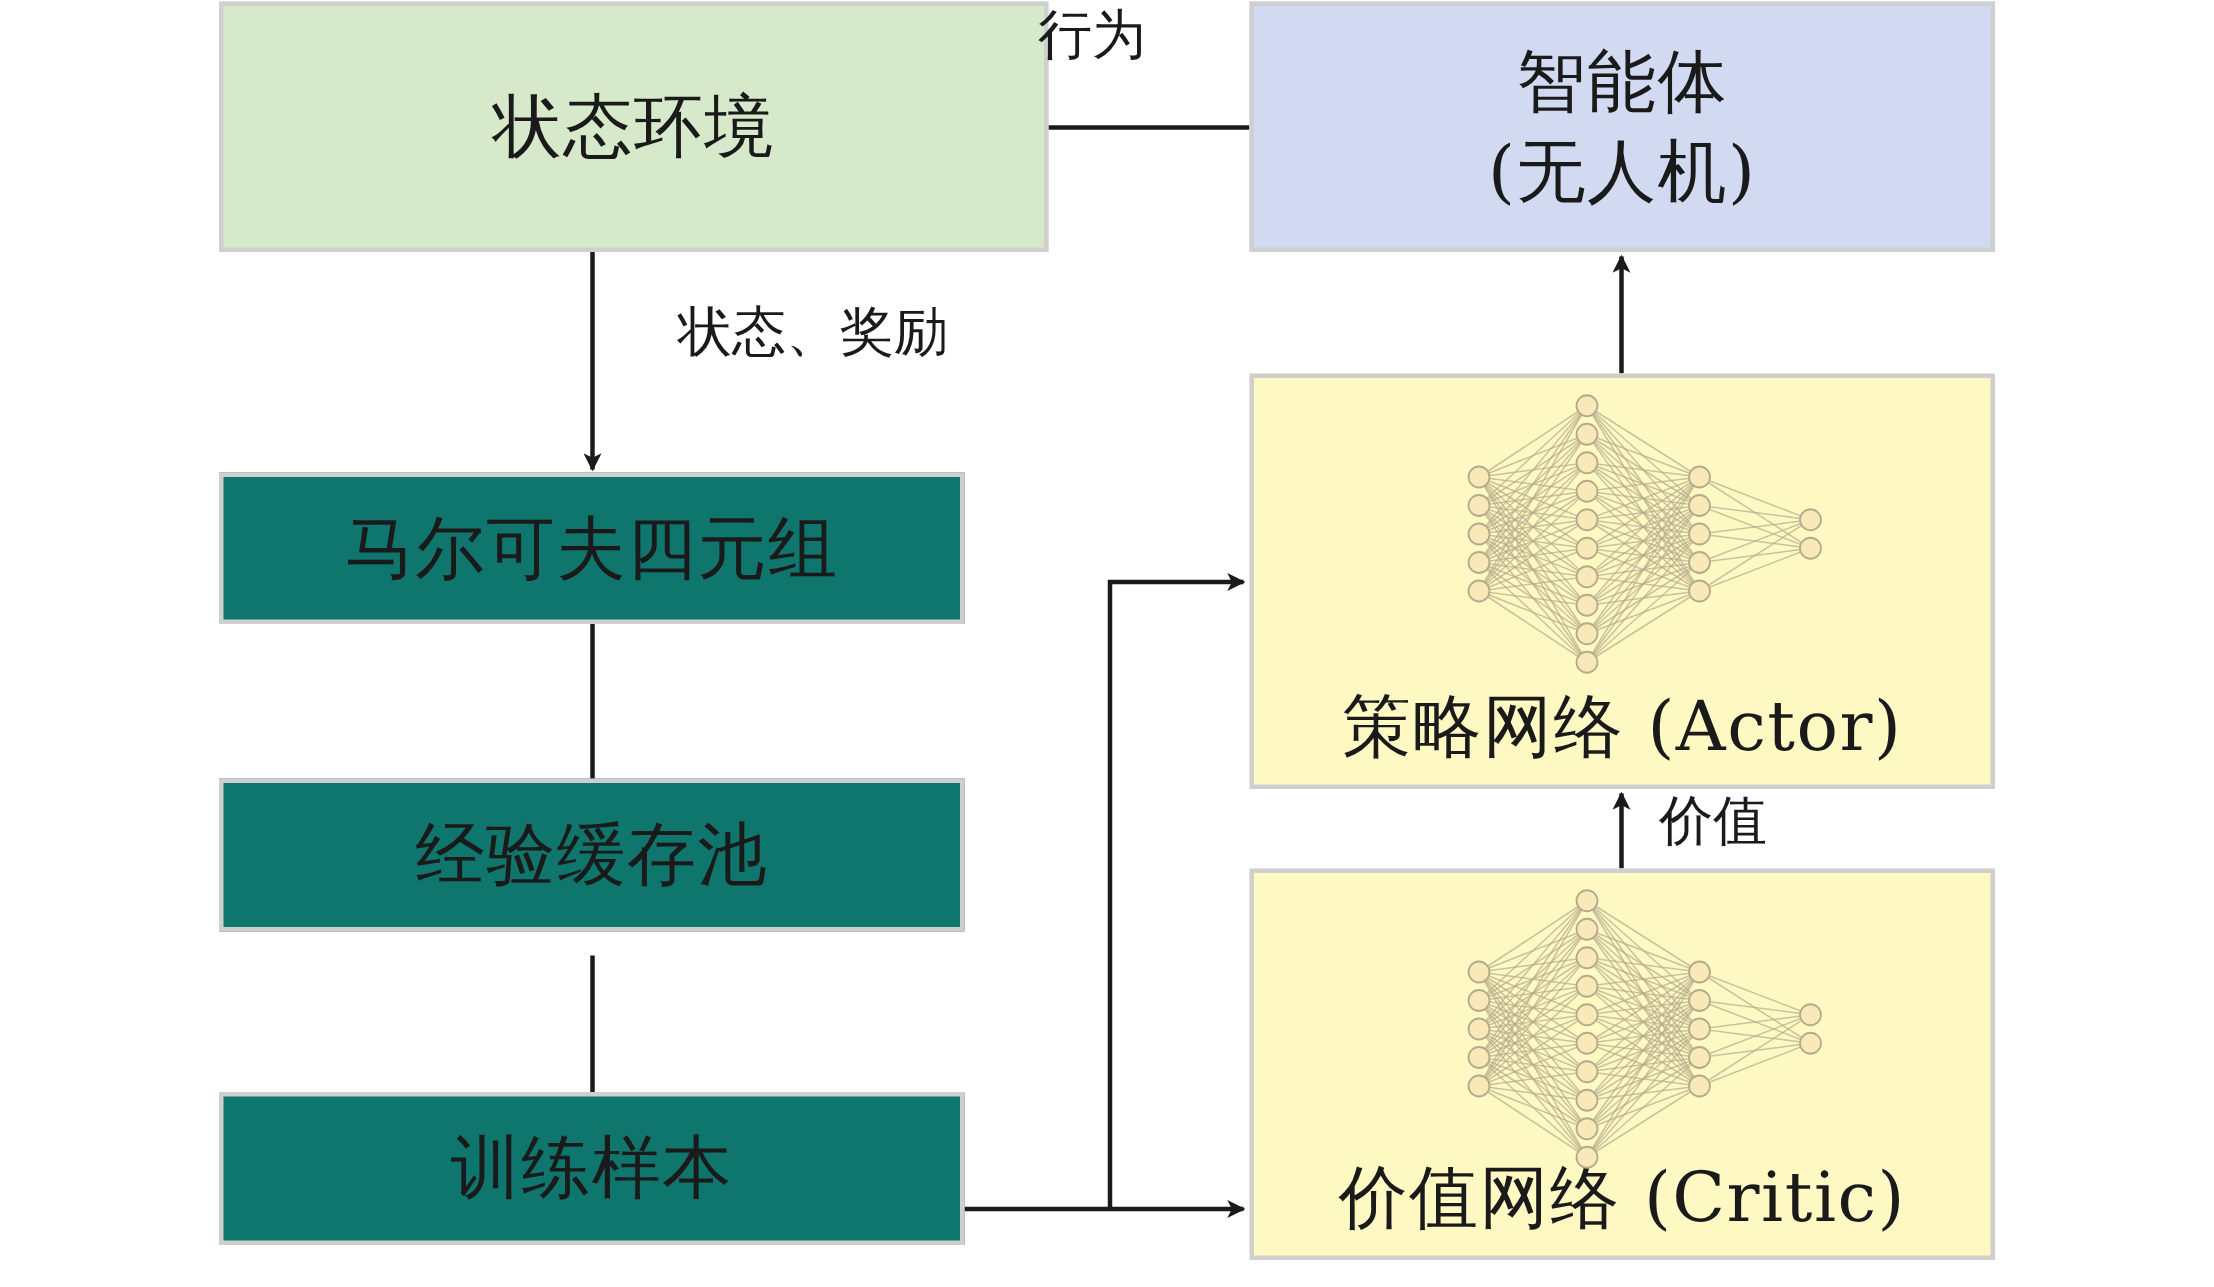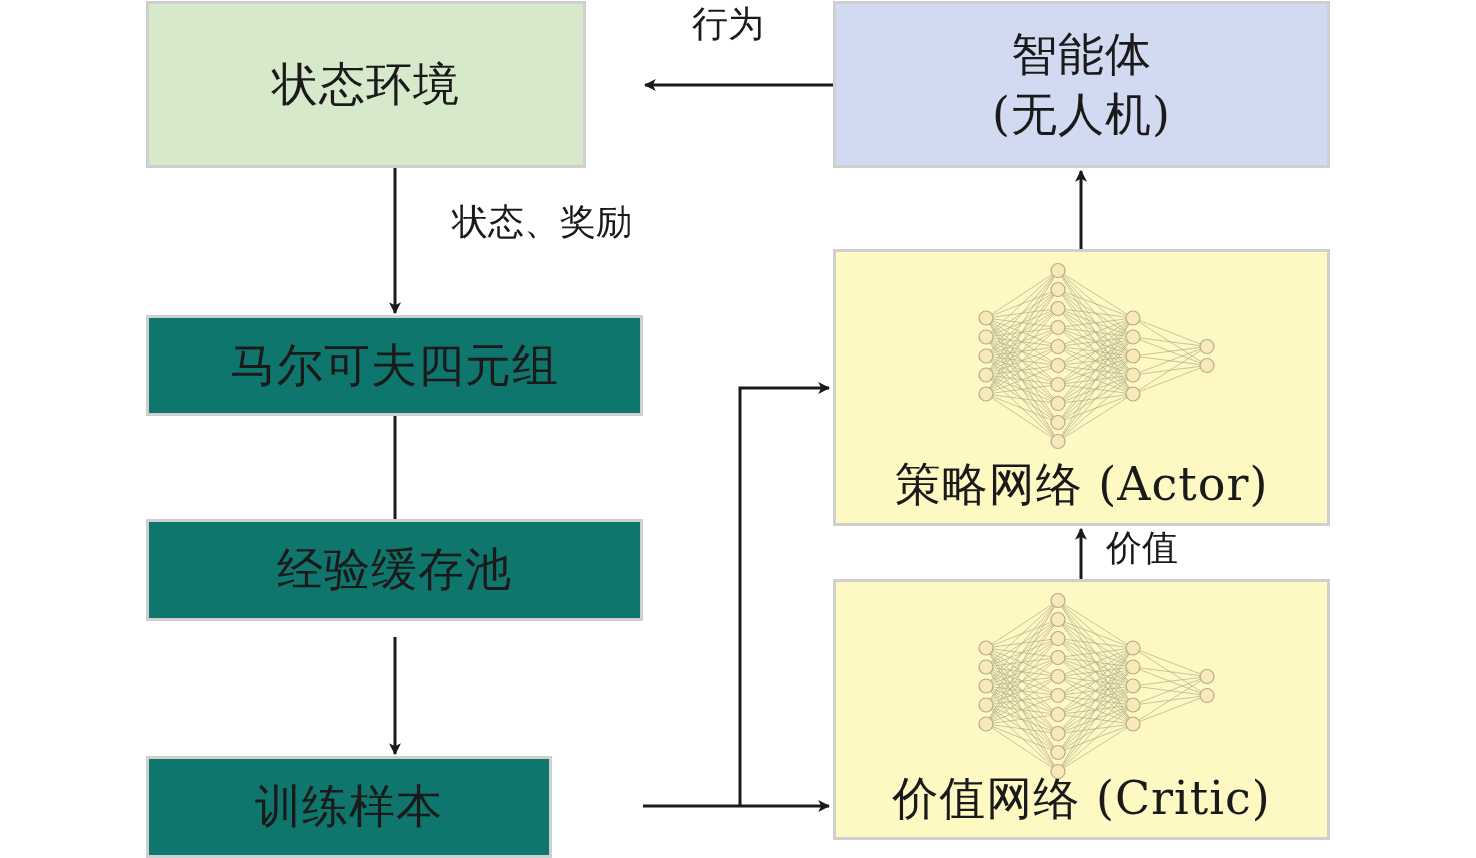--- a/index.html
+++ b/index.html
@@ -1,25 +1,25 @@
 <!DOCTYPE html>
 <html><head>
 <meta charset="utf-8">
 <style>
   html, body { margin: 0; padding: 0; background: #ffffff; }
   body { width: 1476px; height: 858px; position: relative; overflow: hidden;
          font-family: "DejaVu Serif", "Liberation Serif", serif; color: #1a1a1a; }
   .box { position: absolute; box-sizing: border-box; border: 3px solid #cfcfcf;
          display: flex; align-items: center; justify-content: center; text-align: center; }
   .box .label { font-size: 46px; line-height: 1.3; letter-spacing: 1px; }
-  .env { left: 146px; top: 1px; width: 440px; height: 167px; background: #d7e9cb; }
+  .env { left: 146px; top: 1px; width: 553px; height: 167px; background: #d7e9cb; }
   .gray { background: #0f766e; }
   .mdp { left: 146px; top: 315px; width: 497px; height: 101px; }
   .buf { left: 146px; top: 519px; width: 497px; height: 102px; }
-  .smp { left: 146px; top: 756px; width: 406px; height: 102px; align-items: center; }
+  .smp { left: 146px; top: 728px; width: 497px; height: 102px; align-items: center; }
   .agent { left: 833px; top: 1px; width: 497px; height: 167px; background: #d1daf0; flex-direction: column; }
   .net { background: #fef9c3; flex-direction: column; justify-content: flex-end; }
   .actor { left: 833px; top: 249px; width: 497px; height: 277px; }
   .critic { left: 833px; top: 579px; width: 497px; height: 261px; }
   .net .label { margin-bottom: 8px; font-size: 46px; }
   .net svg.nn { position: absolute; left: 130px; top: 0; }
   .edge-label { position: absolute; font-size: 36px; line-height: 1; }
   #arrows { position: absolute; left: 0; top: 0; }
 </style>
 </head>

